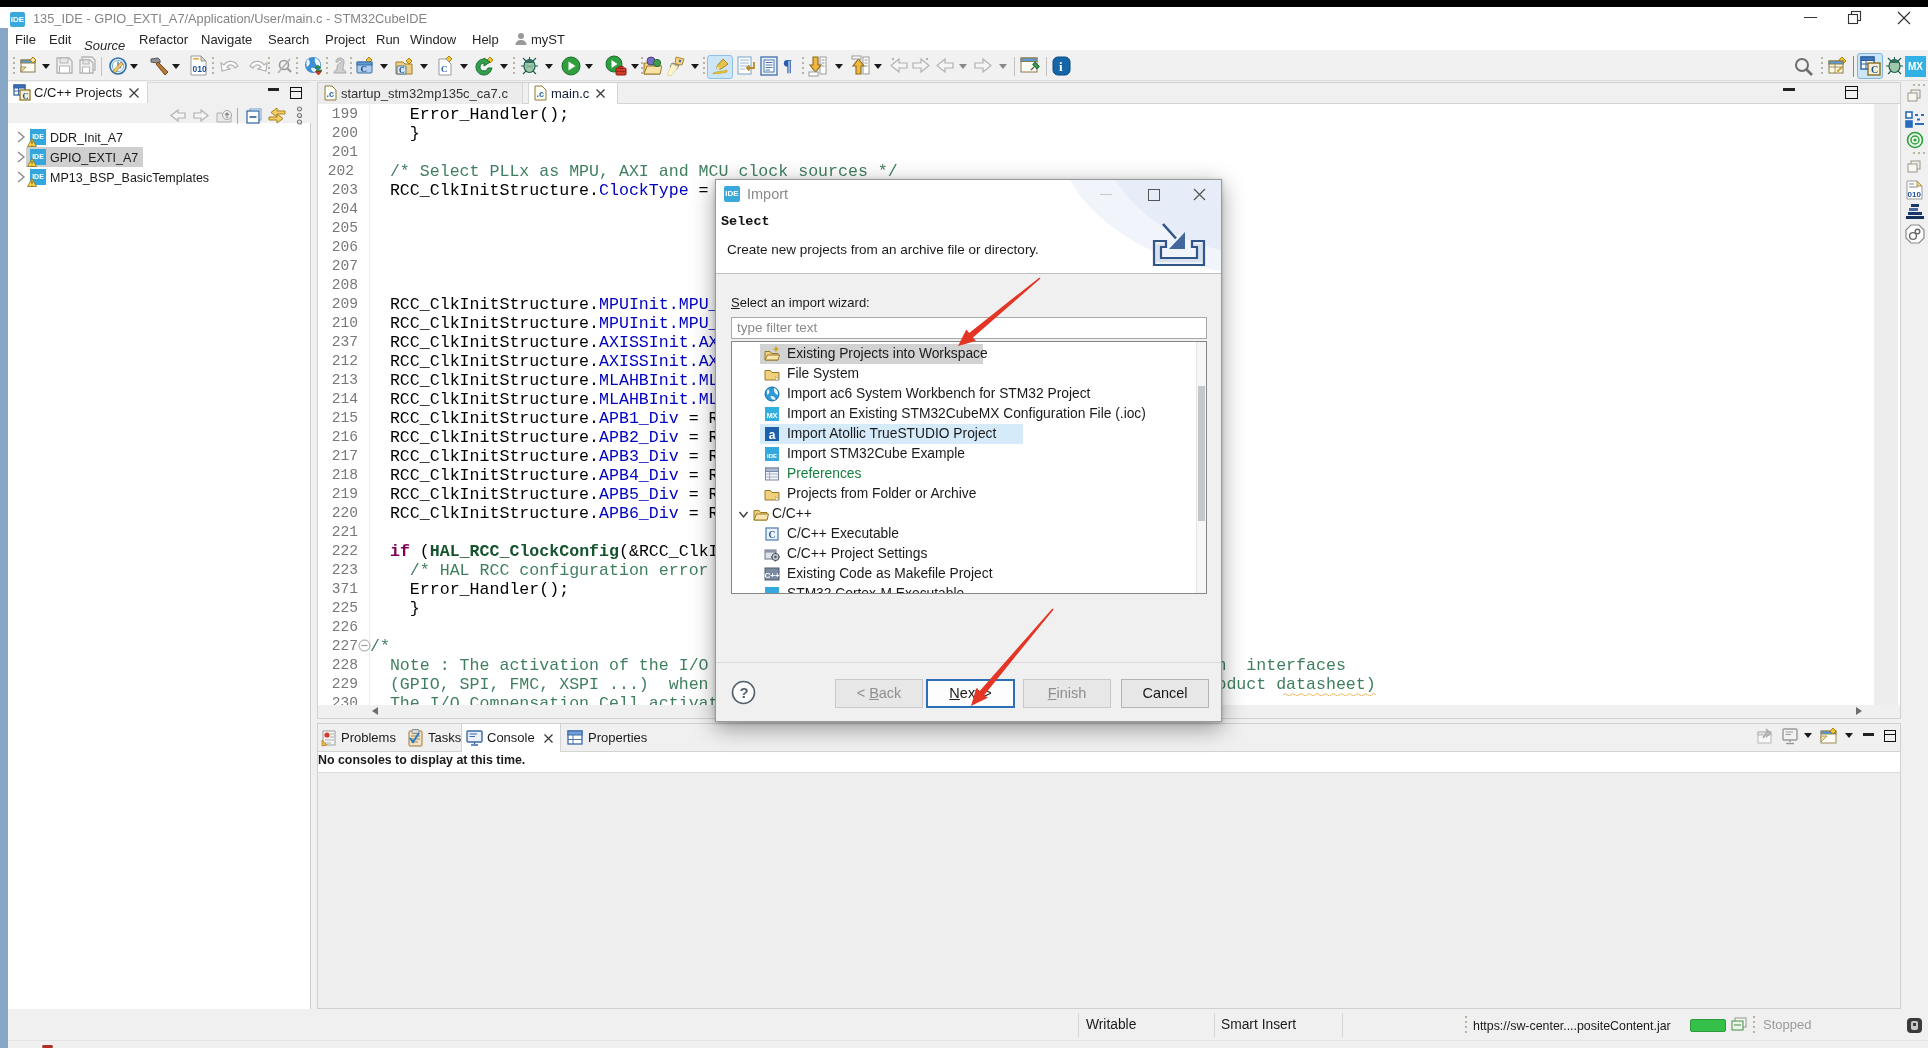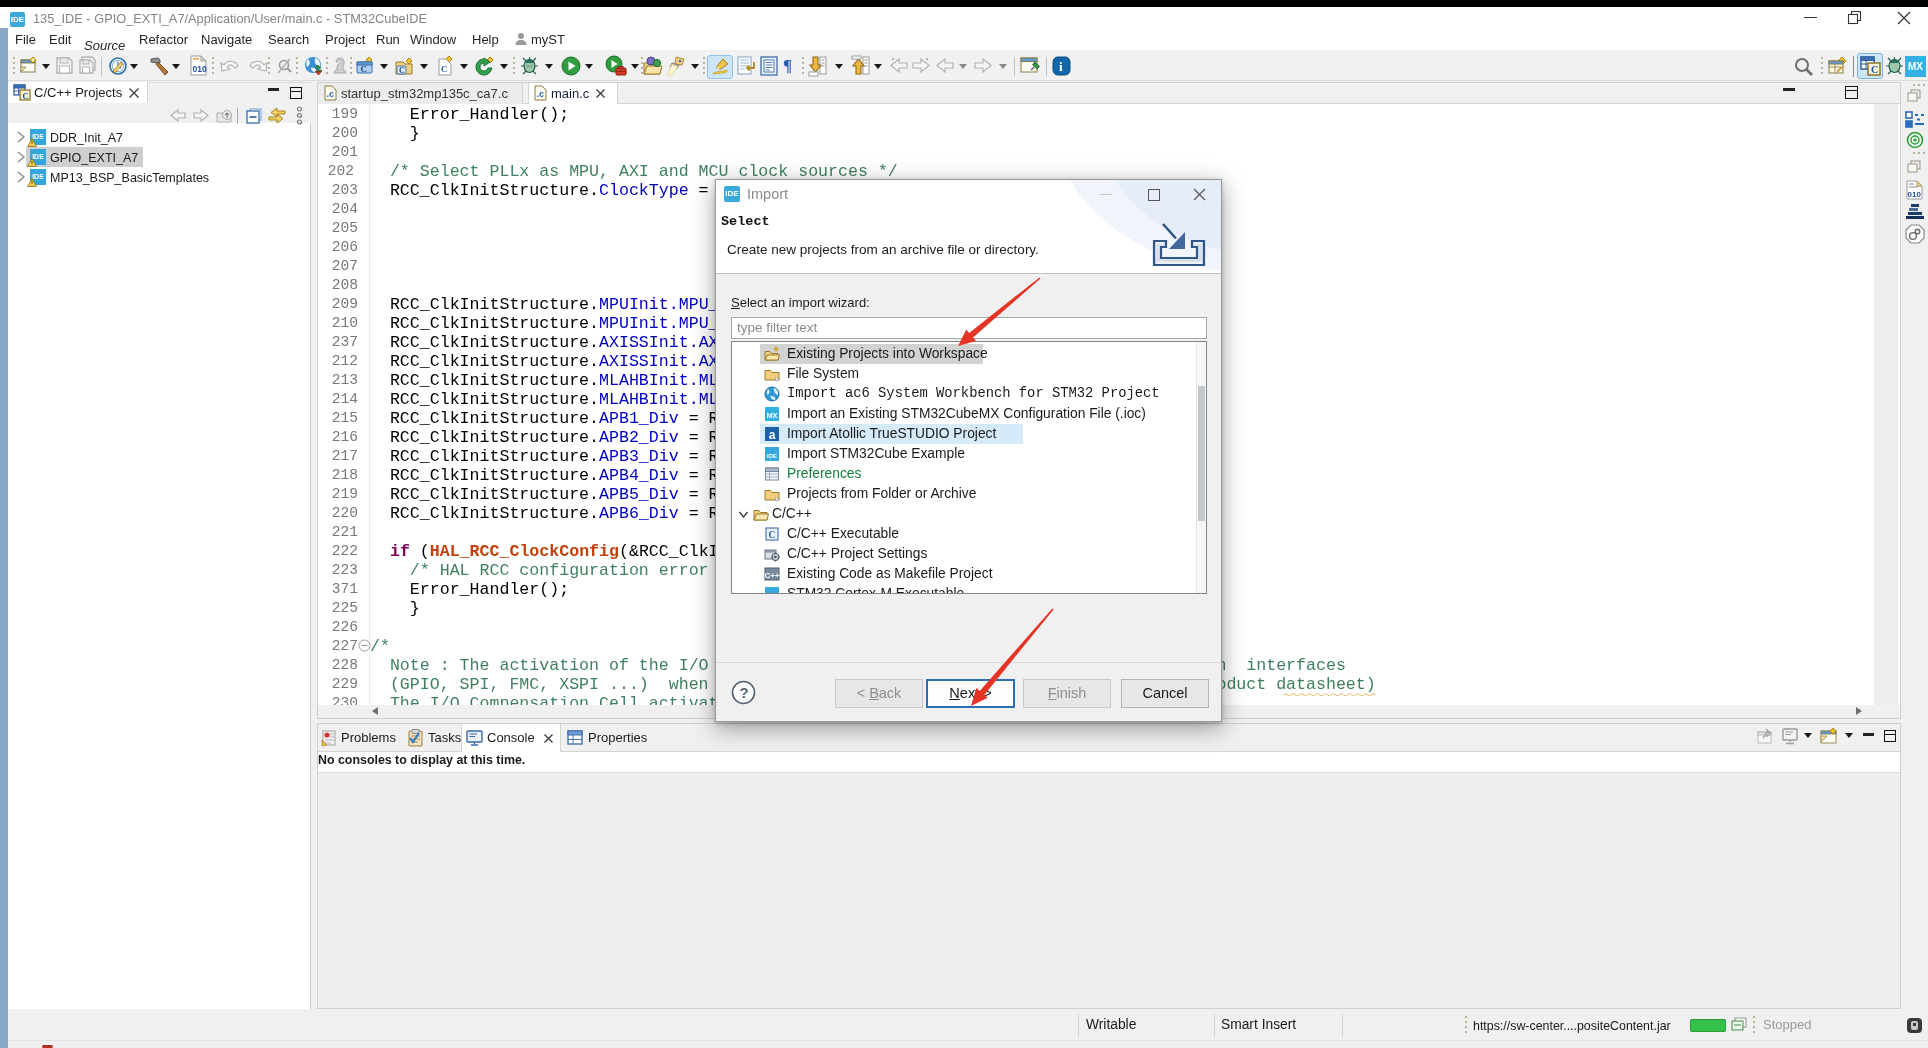--- a/index.html
+++ b/index.html
@@ -5,21 +5,21 @@
   html,body{margin:0;padding:0;}
   body{width:1928px;height:1048px;overflow:hidden;background:#f0f0f0;
        font-family:"Liberation Sans",sans-serif;}
   .abs{position:absolute;}
   #stage{position:relative;width:1928px;height:1048px;background:#f0f0f0;}
   .mono{font-family:"Liberation Mono",monospace;}
   
   .cmt{color:#3f7f5f;}
   .fld{color:#0000c0;}
   .kw{color:#7f0055;font-weight:bold;}
-  .fn{color:#c2410c;font-weight:bold;}
+  .fn{color:#14532d;font-weight:bold;}
   .codeline{position:absolute;left:370px;height:19px;line-height:19px;
     font-family:"Liberation Mono",monospace;font-size:16.6px;white-space:pre;color:#000;}
   .lnum{position:absolute;width:34px;height:19px;line-height:19px;text-align:right;
     font-family:"Liberation Mono",monospace;font-size:14.6px;color:#787878;}
   .mitem{position:absolute;top:0;height:22px;line-height:22px;font-size:13px;color:#262626;}
   .ttxt{font-size:12.8px;color:#848484;}
   .treerow{position:absolute;height:20px;line-height:20px;font-size:12.5px;color:#1a1a1a;}
   .lrow{position:absolute;height:20px;line-height:20px;font-size:13px;color:#1a1a1a;white-space:nowrap;}
   .dd{width:0;height:0;border-left:4px solid transparent;border-right:4px solid transparent;
       border-top:5px solid #1a1a1a;position:absolute;}
@@ -678,21 +678,21 @@
           <div style="position:absolute;left:55px;top:2px;height:20px;line-height:20px;font-size:13.8px;color:#1a1a1a;white-space:nowrap;">Existing Projects into Workspace</div>
           <svg style="position:absolute;left:32px;top:24px;" width="16" height="16" viewBox="0 0 16 16">
             <path d="M1 4.5 L6.5 4.5 L8 6.5 L15 6.5 L15 14 L1 14 Z" fill="#f0cf7e" stroke="#9a7a2a"></path>
             <path d="M11.5 10.5 L15 14 L11.5 14 Z" fill="#fff" stroke="#9a9a9a" stroke-width="0.6"></path>
           </svg>
           <div style="position:absolute;left:55px;top:22px;height:20px;line-height:20px;font-size:13.8px;color:#1a1a1a;white-space:nowrap;">File System</div>
           <svg style="position:absolute;left:32px;top:44px;" width="16" height="16" viewBox="0 0 16 16">
             <circle cx="8" cy="8" r="7" fill="#2e9ad8" stroke="#1a6aa0"></circle>
             <path d="M4 3 C6 5 6 7 3.5 9 C2.5 6.5 2.8 4.5 4 3 Z M10 2 C13 3 14.5 6 14 9 C11 8.5 9.5 5 10 2 Z M6.5 10 C9 9.5 11.5 11 11.5 13.5 C9 14.5 6.5 13 6.5 10 Z" fill="#e8f4fc"></path>
           </svg>
-          <div style="position:absolute;left:55px;top:42px;height:20px;line-height:20px;font-size:13.8px;color:#1a1a1a;white-space:nowrap;font-family:Liberation Mono, monospace;">Import ac6 System Workbench for STM32 Project</div>
+          <div style="position:absolute;left:55px;top:42px;height:20px;line-height:20px;font-size:13.8px;color:#1a1a1a;white-space:nowrap;">Import ac6 System Workbench for STM32 Project</div>
           <svg style="position:absolute;left:32px;top:64px;" width="16" height="16" viewBox="0 0 16 16">
             <rect x="1" y="1" width="14" height="14" fill="#2fb0e0"></rect>
             <text x="8" y="11.5" font-size="7.5" font-weight="bold" fill="#fff" text-anchor="middle" font-family="Liberation Sans">MX</text>
           </svg>
           <div style="position:absolute;left:55px;top:62px;height:20px;line-height:20px;font-size:13.8px;color:#1a1a1a;white-space:nowrap;">Import an Existing STM32CubeMX Configuration File (.ioc)</div>
           <div style="position:absolute;left:28px;top:82px;width:263px;height:20px;background:#d6ebfa;"></div>
           <svg style="position:absolute;left:32px;top:84px;" width="16" height="16" viewBox="0 0 16 16">
             <rect x="1" y="1" width="14" height="14" fill="#1d5fa8"></rect>
             <text x="8" y="12.5" font-size="12.0" font-weight="bold" fill="#fff" text-anchor="middle" font-family="Liberation Sans">a</text>
           </svg>

